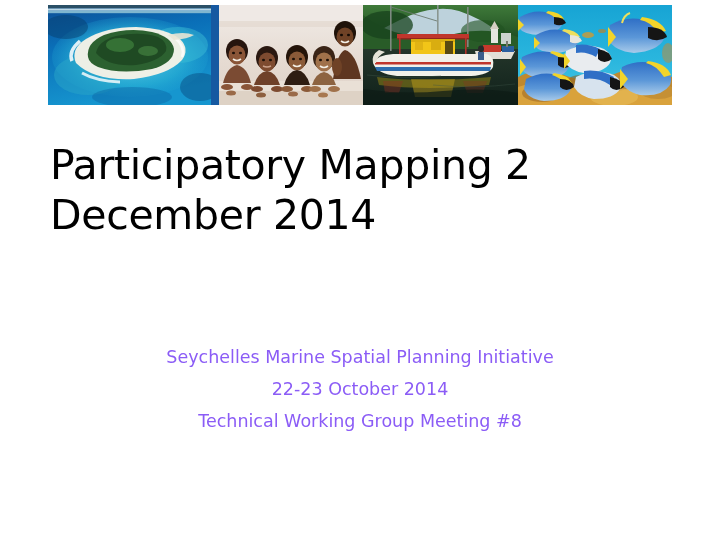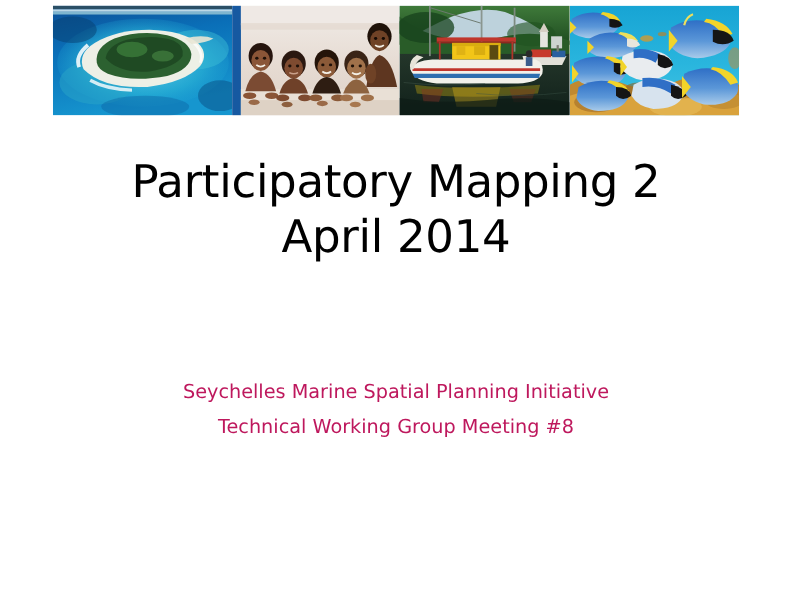--- a/index.html
+++ b/index.html
@@ -36,21 +36,21 @@
   .photo-fish     { width: 154px; }
 
   .photo svg { display: block; width: 100%; height: 100%; }
 
   
   .title-block {
     position: absolute;
     left: 50px;
     top: 140px;
     width: 620px;
-    text-align: center;
+    text-align: left;
   }
   .title-line {
     font-family: "DejaVu Sans", sans-serif;
     font-size: 41px;
     line-height: 50px;
     color: #000000;
     letter-spacing: -0.3px;
     white-space: nowrap;
     font-weight: 400;
   }
@@ -60,21 +60,21 @@
     position: absolute;
     left: 50px;
     top: 341px;
     width: 620px;
     text-align: center;
   }
   .subtitle-line {
     font-family: "DejaVu Sans", sans-serif;
     font-size: 17.5px;
     line-height: 32px;
-    color: #be185d;
+    color: #8b5cf6;
     white-space: nowrap;
     font-weight: 400;
   }
 </style>
 </head>
 <body>
 
 <div class="banner-strip">
 
   <div class="photo photo-island">
@@ -352,19 +352,20 @@
       <ellipse cx="70" cy="30" rx="6" ry="3" fill="#cf9a32" opacity="0.8"></ellipse>
       <ellipse cx="84" cy="26" rx="4" ry="2" fill="#b8832e" opacity="0.7"></ellipse>
       <ellipse cx="150" cy="48" rx="6" ry="10" fill="#c98a2e" opacity="0.5"></ellipse>
     </svg>
   </div>
 
 </div>
 
 <div class="title-block">
   <div class="title-line">Participatory Mapping 2</div>
-  <div class="title-line">April 2014</div>
+  <div class="title-line">December 2014</div>
 </div>
 
 <div class="subtitle-block">
   <div class="subtitle-line">Seychelles Marine Spatial Planning Initiative</div>
+  <div class="subtitle-line">22-23 October 2014</div>
   <div class="subtitle-line">Technical Working Group Meeting #8</div>
 </div>
 
 </body></html>

